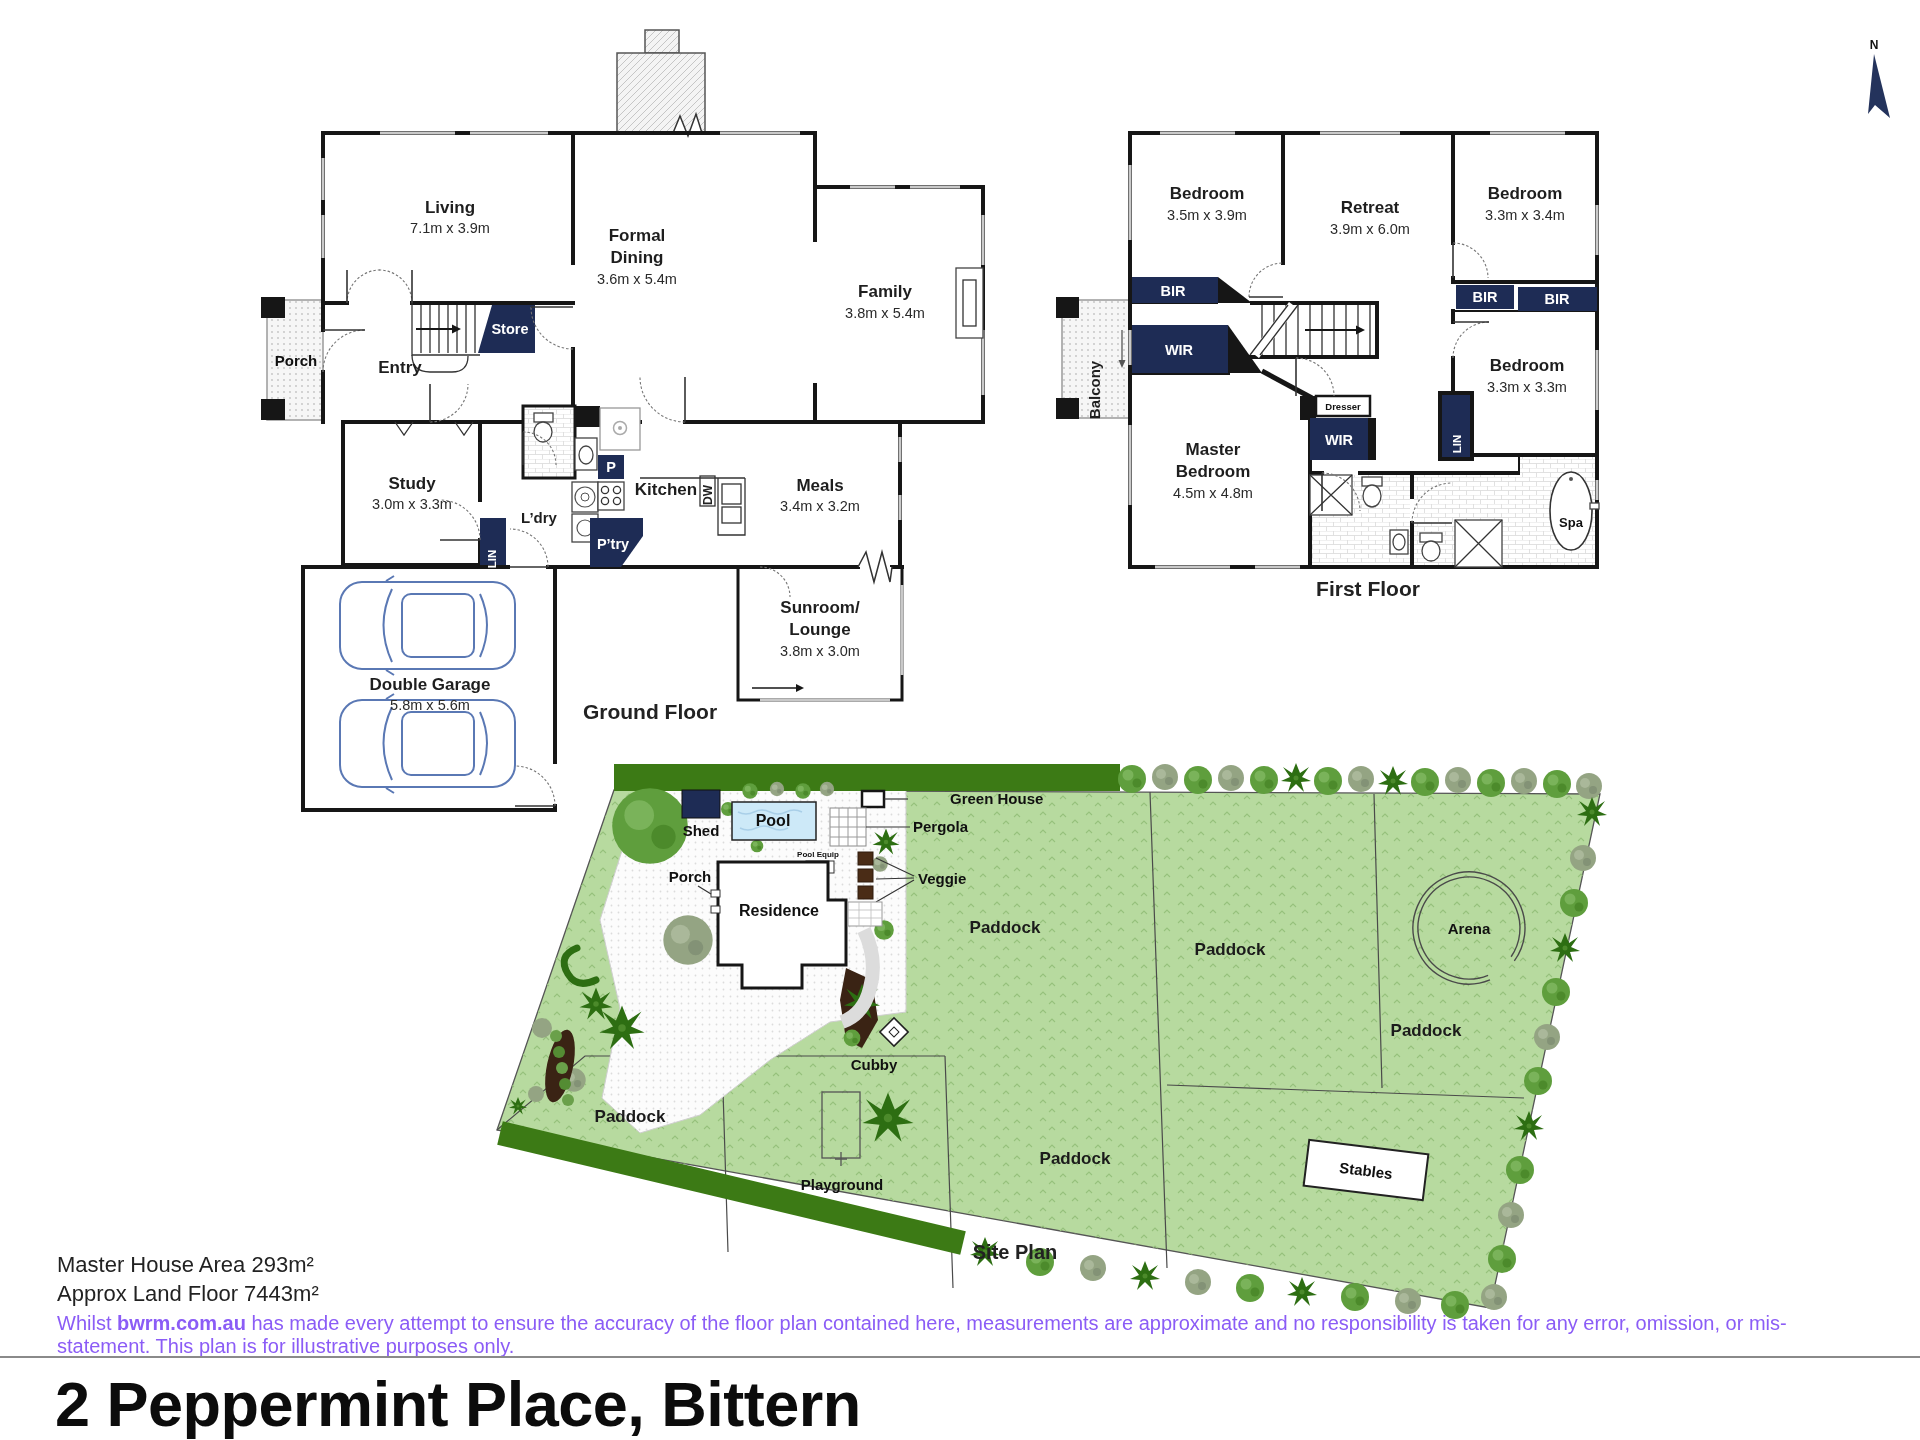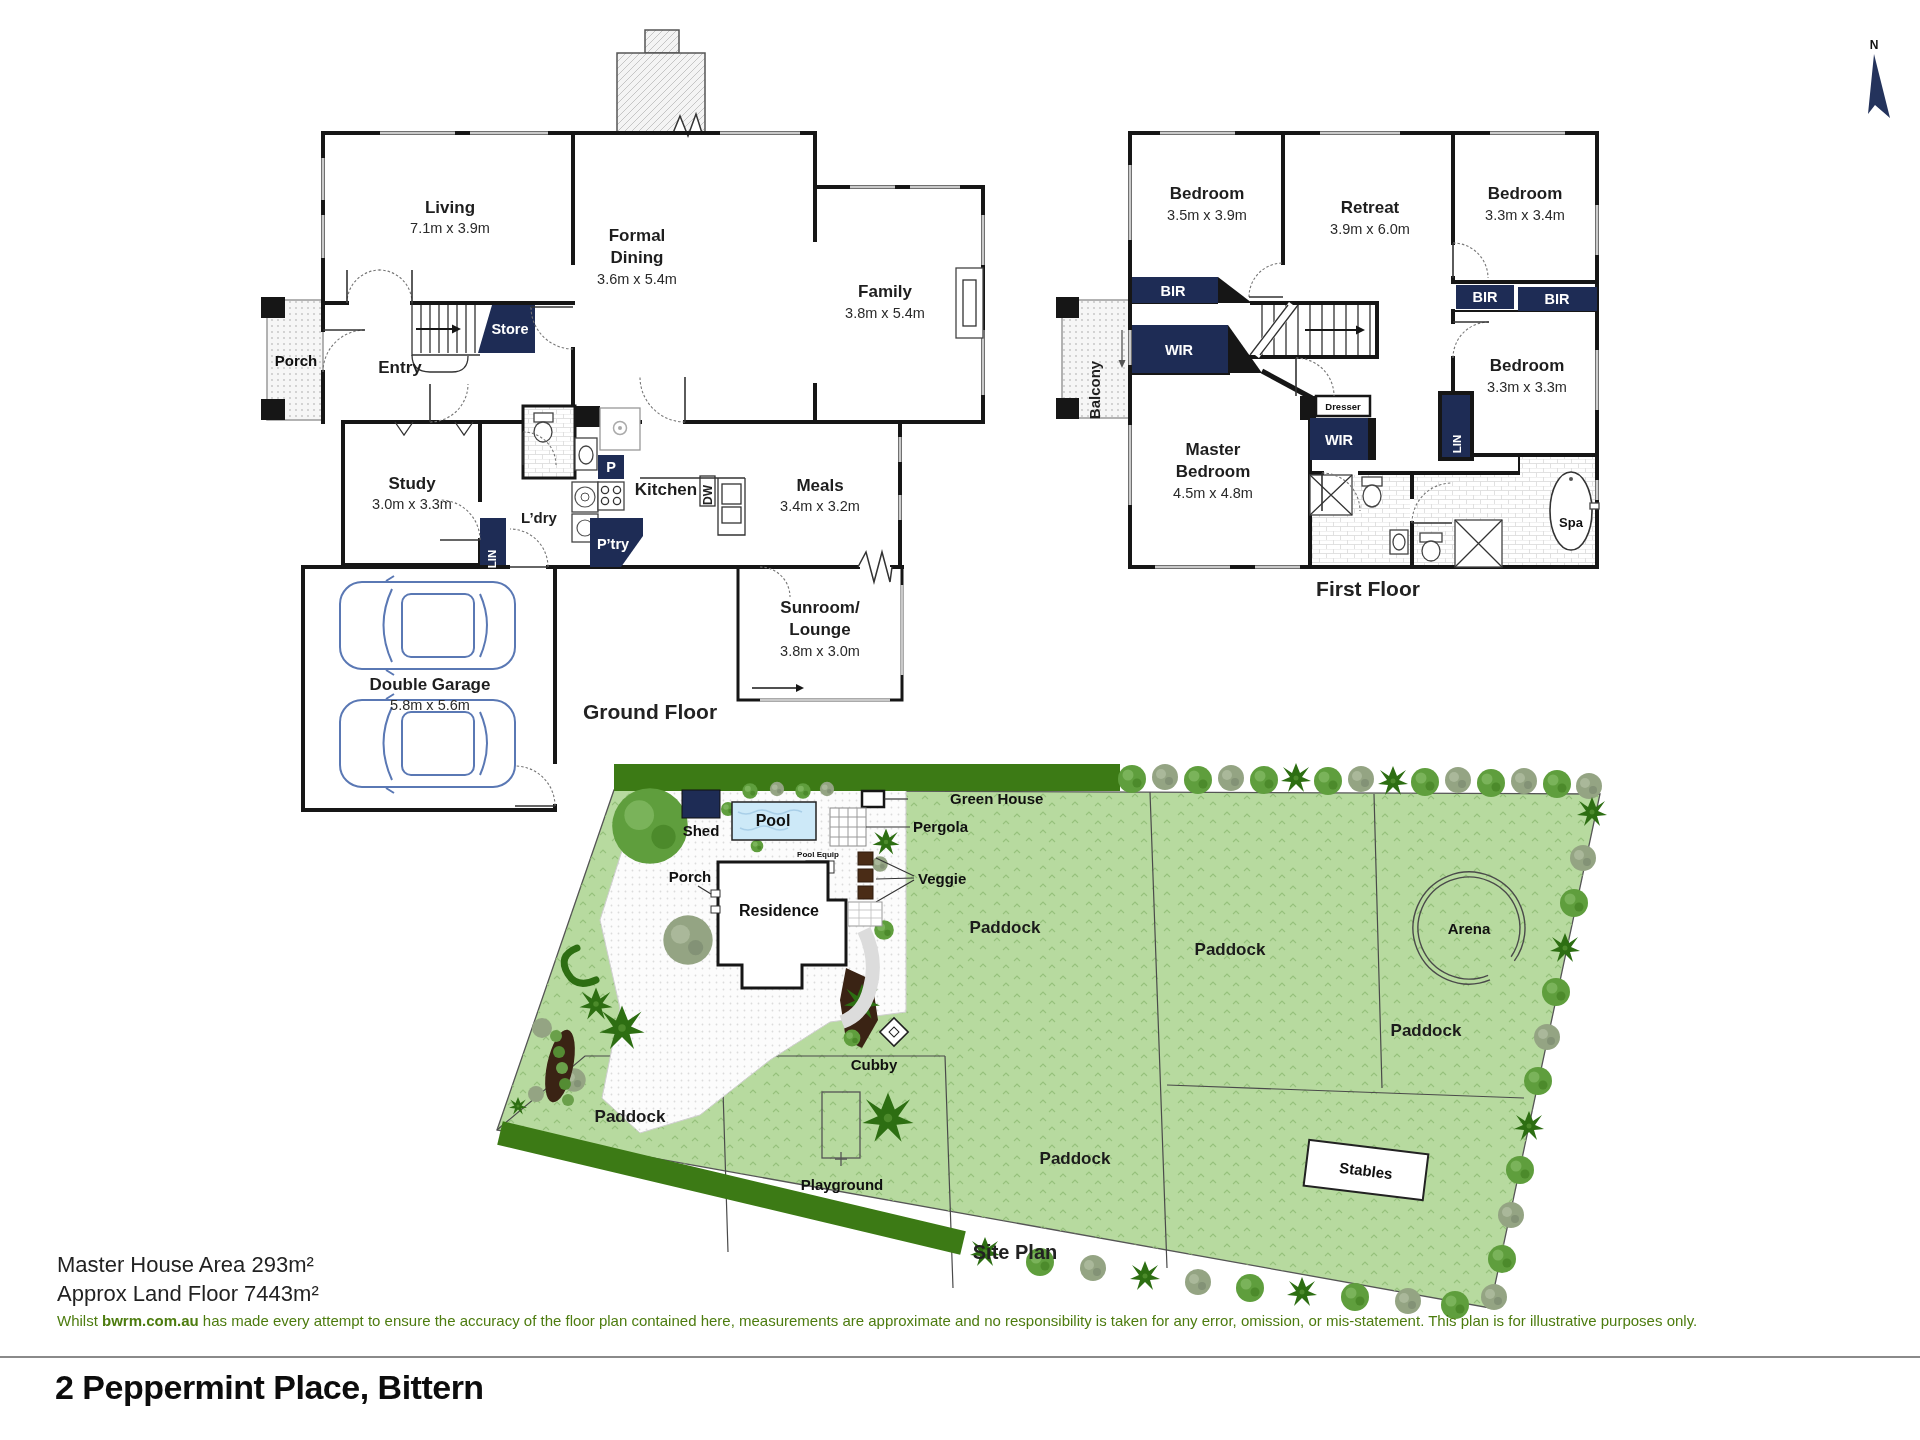--- a/index.html
+++ b/index.html
@@ -22,23 +22,23 @@
   .w2 {stroke:#161616;stroke-width:2;fill:none;}
   .t  {stroke:#333;stroke-width:1.3;fill:none;}
   .arc{stroke:#777;stroke-width:1.1;fill:none;stroke-dasharray:2.5 2;}
   .leaf{stroke:#333;stroke-width:1.6;fill:none;}
   .win{stroke:#c9c9c9;stroke-width:3;fill:none;}
   .fix{stroke:#444;stroke-width:1.3;fill:#fff;}
   .car{stroke:#5a78b4;stroke-width:2;fill:none;}
   .fence{stroke:#4a4a4a;stroke-width:1.2;fill:none;}
   
   .area-line{position:absolute;left:57px;font-size:22px;color:#222;}
-  .disclaimer{position:absolute;left:57px;top:1312px;width:1810px;font-size:15px;color:#4d7c0f;}
+  .disclaimer{position:absolute;left:57px;top:1312px;width:1810px;font-size:20px;color:#8b5cf6;}
   .rule{position:absolute;left:0px;top:1356px;width:1920px;height:2px;background:#8a8a8a;}
-  .big-title{position:absolute;left:55px;top:1368px;font-size:34px;font-weight:700;color:#0c0c0c;letter-spacing:-0.5px;}
+  .big-title{position:absolute;left:55px;top:1368px;font-size:63px;font-weight:700;color:#0c0c0c;letter-spacing:-0.5px;}
 </style>
 </head>
 <body>
 
 <div id="canvas">
 
 <svg width="1920" height="1440" viewBox="0 0 1920 1440">
   <defs>
     <pattern id="dots" width="6" height="6" patternUnits="userSpaceOnUse">
       <rect width="6" height="6" fill="#f6f6f6"></rect>

